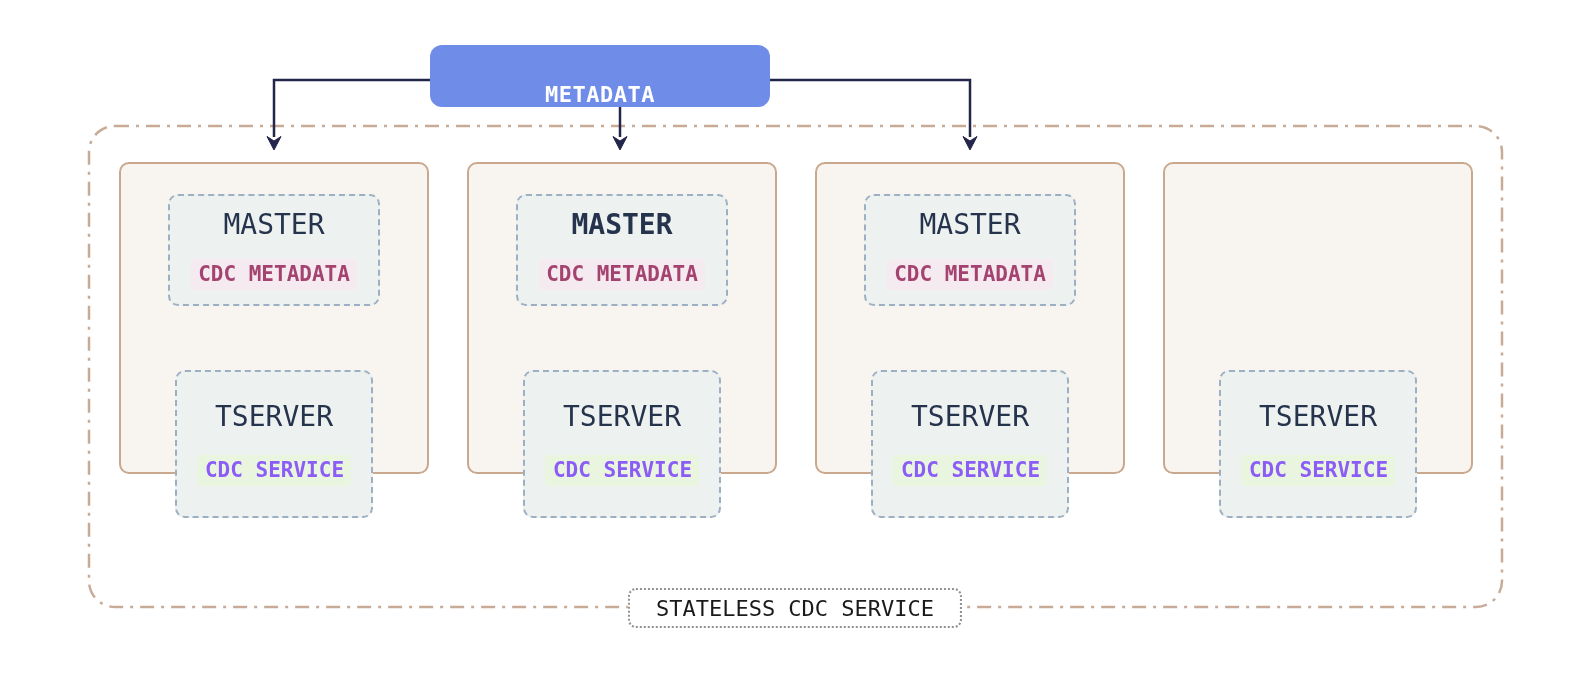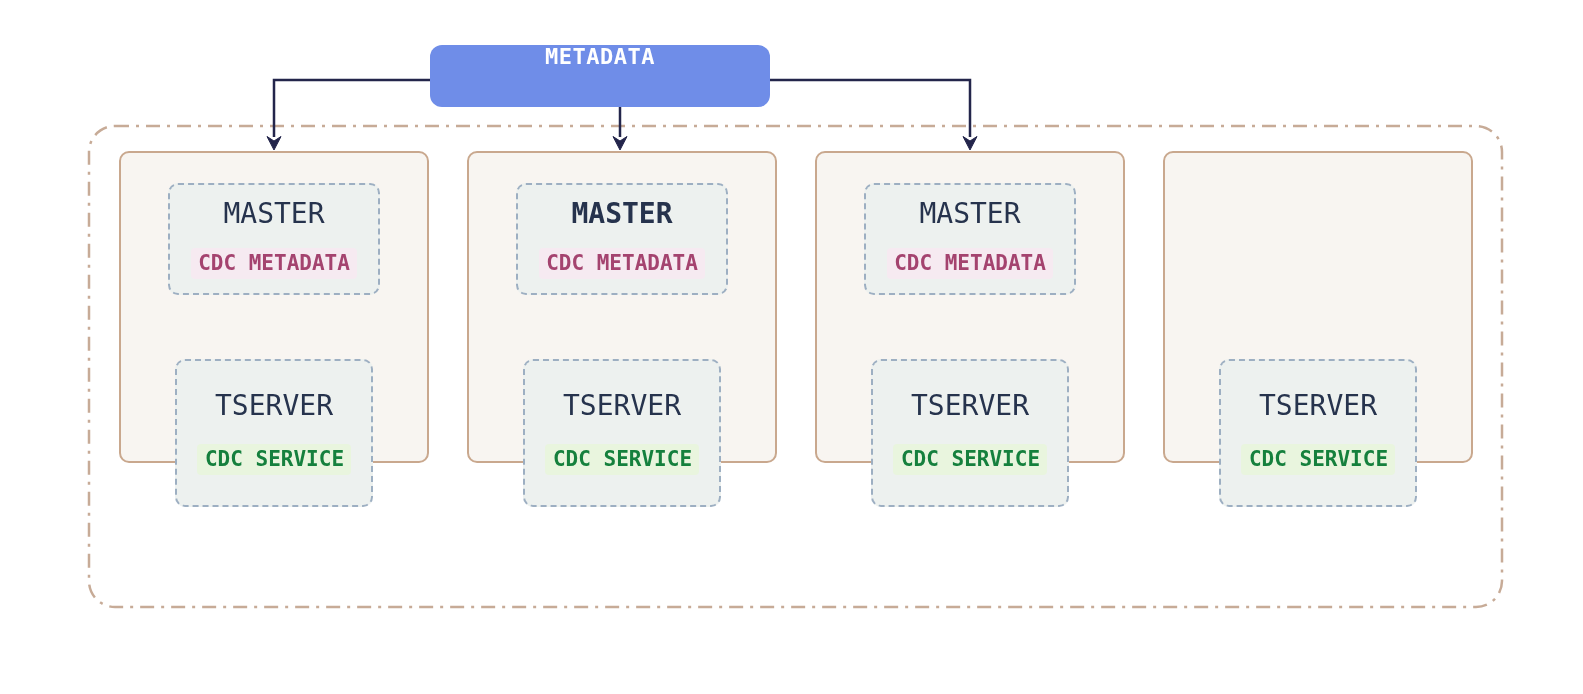--- a/index.html
+++ b/index.html
@@ -24,32 +24,32 @@
   .banner {
     position: absolute;
     left: 430px; top: 45px;
     width: 340px; height: 62px;
     background: #6F8DE8;
     border-radius: 12px;
     z-index: 3;
     display: flex;
     flex-direction: column;
     align-items: center;
-    justify-content: space-between;
+    justify-content: flex-end;
     gap: 3px;
     color: #ffffff;
     font-weight: bold;
     font-size: 22px;
     line-height: 1.1;
     letter-spacing: 0.5px;
   }
   
   .node {
     position: absolute;
-    top: 151px;
+    top: 162px;
     width: 310px;
     height: 312px;
     box-sizing: border-box;
     background: #F8F5F1;
     border: 2px solid #C9A88E;
     border-radius: 10px;
     z-index: 2;
   }
   .n1 { left: 119px; }
   .n2 { left: 467px; }
@@ -90,21 +90,21 @@
   .unit-label.em { font-weight: bold; }
   .badge {
     font-size: 21px;
     font-weight: bold;
     line-height: 1;
     padding: 5px 7px;
     border-radius: 4px;
     white-space: nowrap;
   }
   .badge.magenta { color: #A4436F; background: #F6EAF1; margin-top: 12px; }
-  .badge.green   { color: #15803d; background: #E9F5DE; padding-left: 8px; }
+  .badge.green   { color: #8b5cf6; background: #E9F5DE; padding-left: 8px; }
   
   .cluster-label {
     position: absolute;
     left: 795px; top: 588px;
     transform: translateX(-50%);
     height: 40px;
     box-sizing: border-box;
     padding: 0 26px;
     background: #ffffff;
     border: 2px dotted #8F8F8F;
@@ -171,14 +171,15 @@
     </div>
   </div>
 
   <div class="node n4">
     <div class="ibox tserver-box">
       <span class="unit-label">TSERVER</span>
       <span class="badge green">CDC SERVICE</span>
     </div>
   </div>
 
+  <div class="cluster-label">STATELESS CDC SERVICE</div>
 
 </div>
 
 </body></html>

